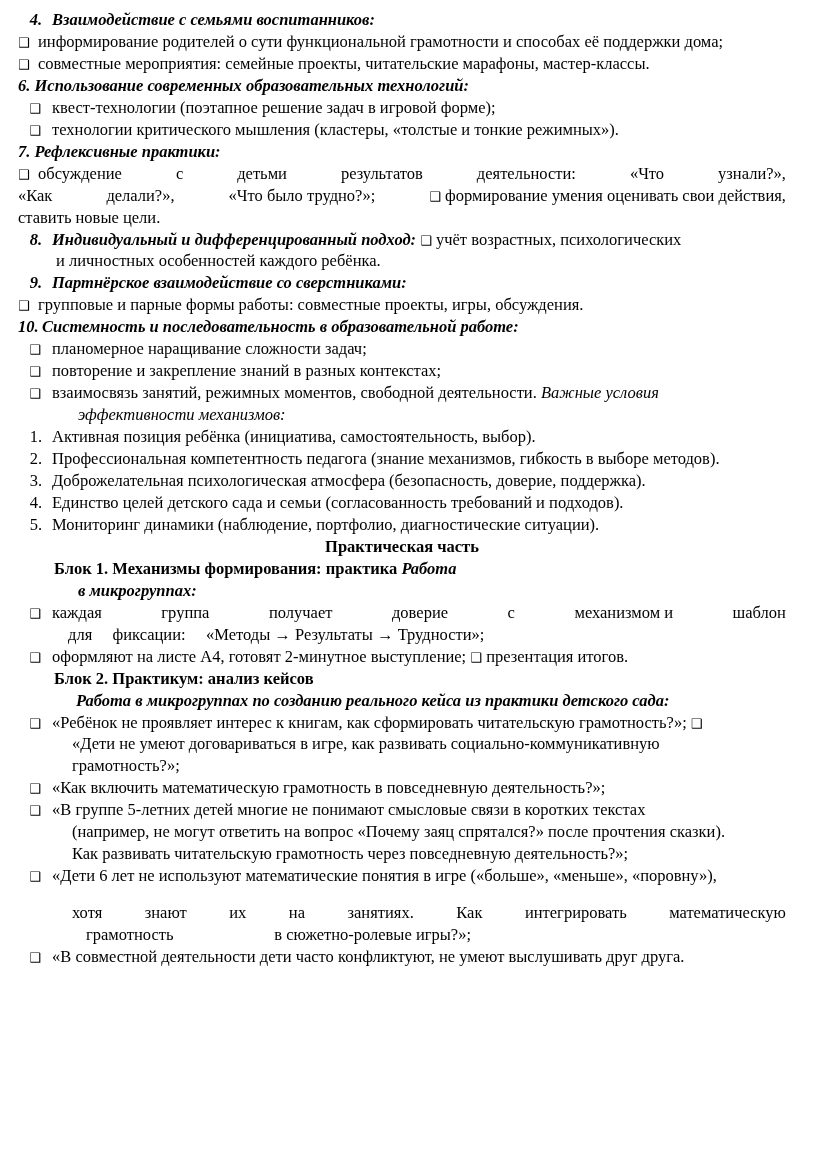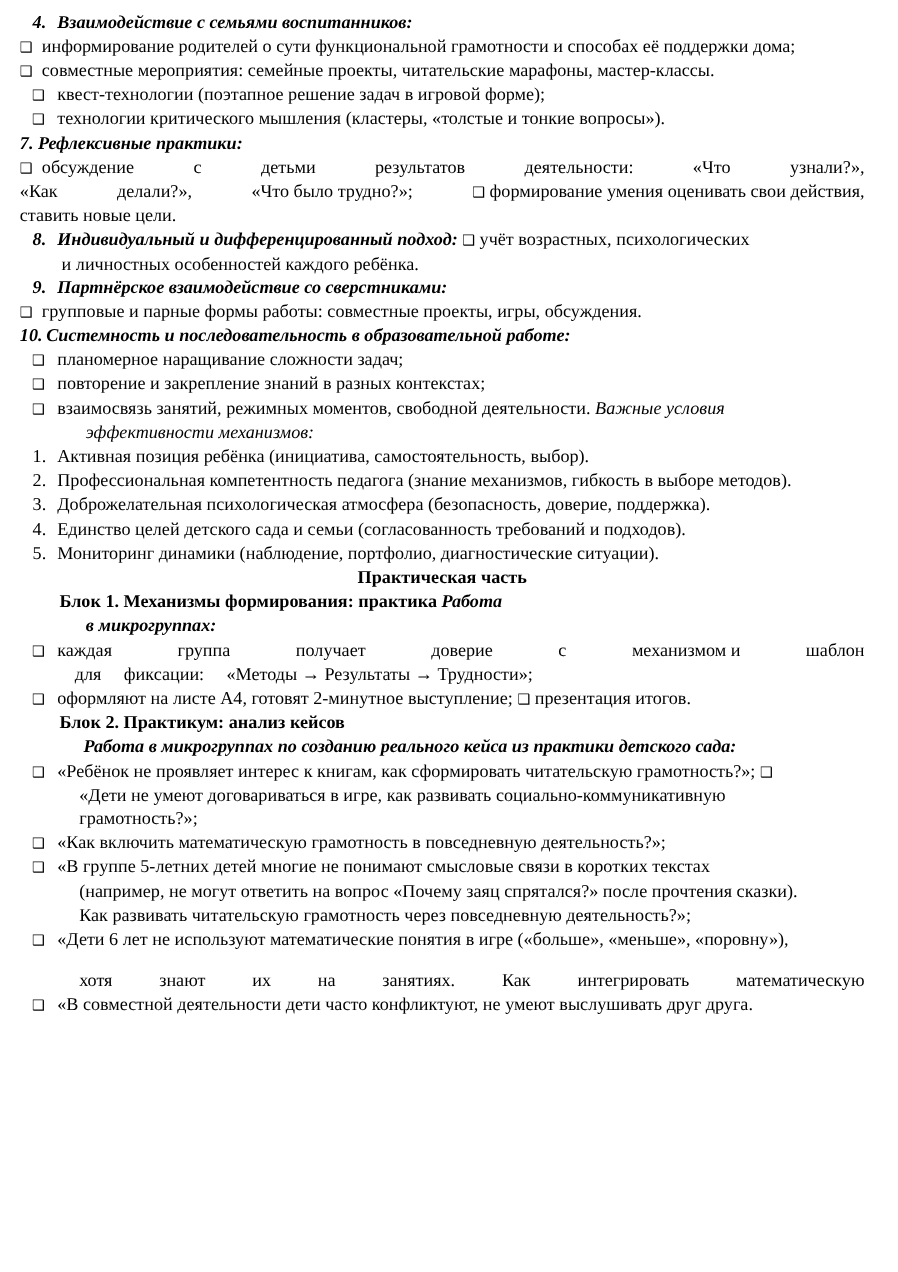--- a/index.html
+++ b/index.html
@@ -137,29 +137,33 @@
   <div class="bullet-row">
     <span class="bul">❑</span>
     <span class="body">информирование родителей о сути функциональной грамотности и способах её поддержки дома;</span>
   </div>
 
   <div class="bullet-row">
     <span class="bul">❑</span>
     <span class="body">совместные мероприятия: семейные проекты, читательские марафоны, мастер-классы.</span>
   </div>
 
+  <div class="line ital bold">
+    <span>6.</span>
+    <span>Использование современных образовательных технологий:</span>
+  </div>
 
   <div class="bullet-row">
     <span class="bul wide">❑</span>
     <span class="body">квест-технологии (поэтапное решение задач в игровой форме);</span>
   </div>
 
   <div class="bullet-row">
     <span class="bul wide">❑</span>
-    <span class="body">технологии критического мышления (кластеры, «толстые и тонкие вопросы»).</span>
+    <span class="body">технологии критического мышления (кластеры, «толстые и тонкие режимных»).</span>
   </div>
 
   <div class="line ital bold">
     <span>7.</span>
     <span>Рефлексивные практики:</span>
   </div>
 
   <div class="bullet-row">
     <span class="bul">❑</span>
     <span class="body">
@@ -327,19 +331,25 @@
       <span>хотя</span>
         <span>знают</span>
         <span>их</span>
         <span>на</span>
         <span>занятиях.</span>
         <span>Как</span>
         <span>интегрировать</span>
         <span>математическую</span>
     </span>
   </div>
+  <div style="margin:0 0 1px 0;padding-left:68px;">
+    <span class="spread" style="width:55%;">
+      <span>грамотность</span>
+        <span>в сюжетно-ролевые игры?»;</span>
+    </span>
+  </div>
 
   <div class="bullet-row">
     <span class="bul wide">❑</span>
     <span class="body">«В совместной деятельности дети часто конфликтуют, не умеют выслушивать друг друга.</span>
   </div>
 
 </div>
 
 </body></html>

